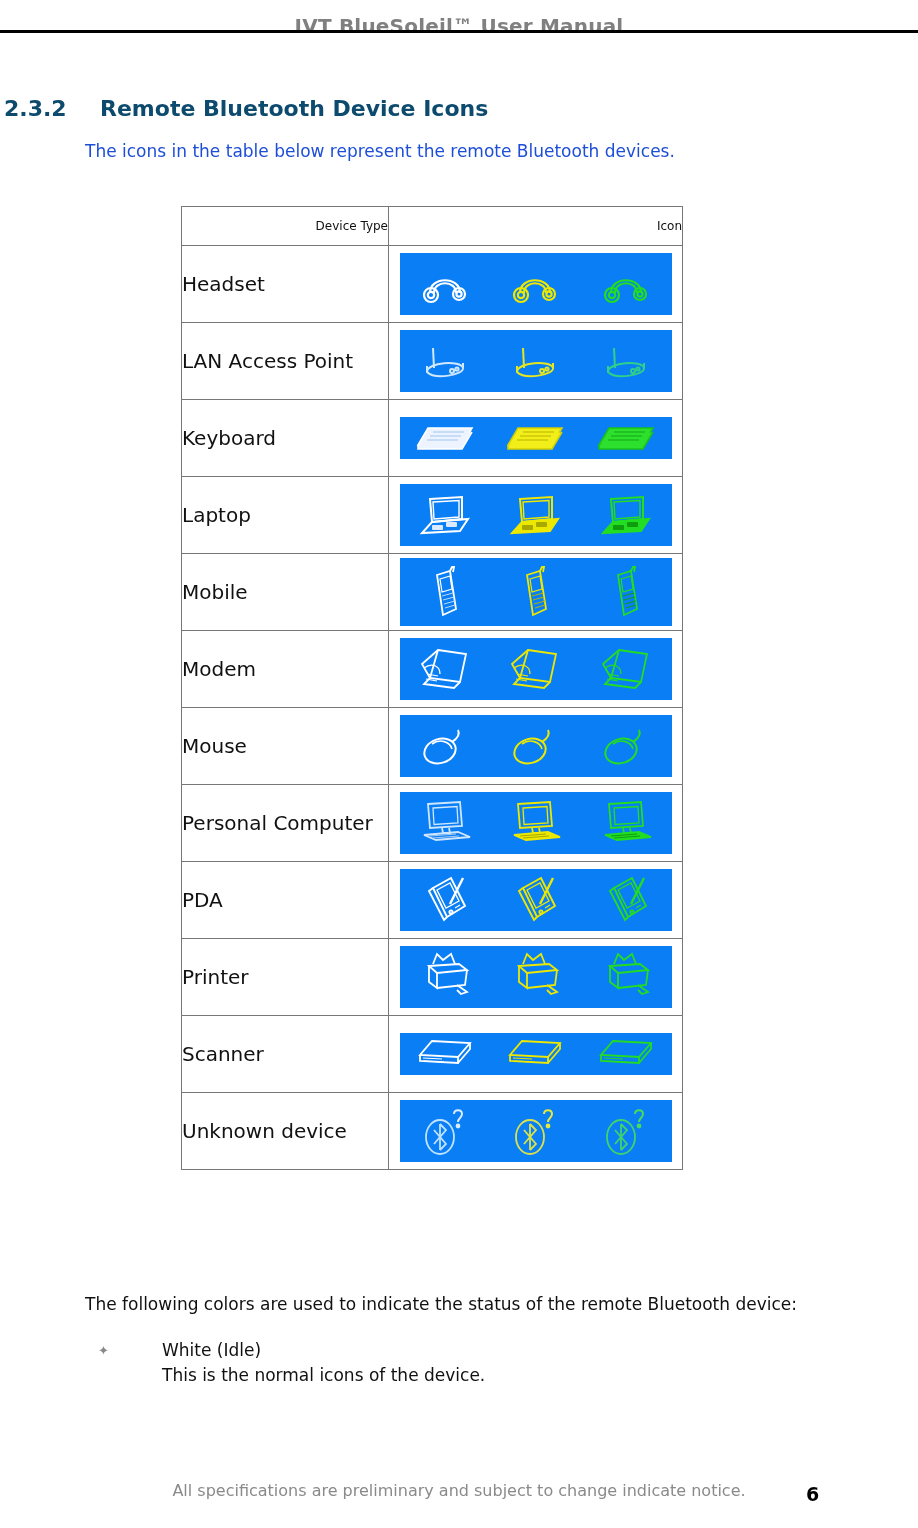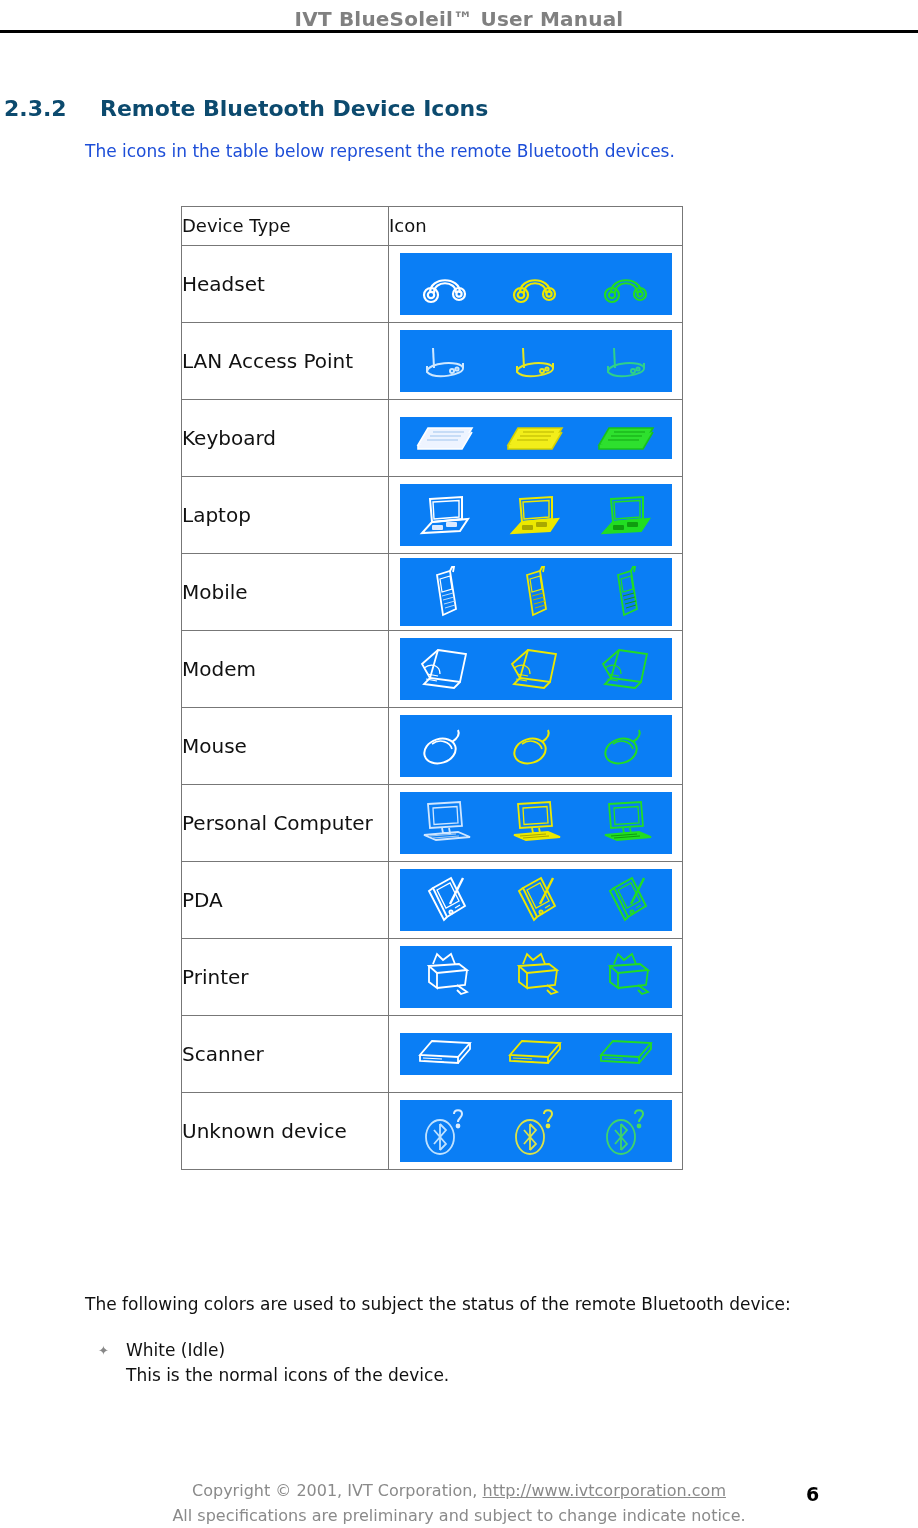--- a/index.html
+++ b/index.html
@@ -14,21 +14,21 @@
   .page{position:relative;width:918px;height:1528px;}
 
   
   .doc-header{
     position:absolute;left:0;top:0;width:918px;
     text-align:center;
   }
   .doc-header-title{
     font-size:20px;font-weight:bold;color:#808080;
     letter-spacing:.2px;line-height:26px;
-    padding-top:6px;
+    padding-top:13px;
   }
   .header-rule{
     position:absolute;left:0;top:30px;width:918px;height:3px;
     background:#000;
   }
 
   
   .section-heading{
     position:absolute;left:4px;top:96px;width:890px;
     font-size:22px;font-weight:bold;color:#0c4a6e;
@@ -54,21 +54,21 @@
     vertical-align:middle;
   }
   .col-type{width:207px;}
   .col-icon{width:294px;}
   .cell-type{
     font-size:20px;color:#111;
     padding:6px 0 6px 10px;
     line-height:20px;
   }
   .head-row td{height:38px;}
-  .head-row .cell-type{font-size:18px;}
+  .head-row .cell-type{font-size:12px;text-align:right;}
   .body-row td{height:76px;}
   .cell-icon{text-align:center;}
 
   
   .icon-strip{
     display:block;
     margin:0 auto;
     background:#0a7ef5;
     height:62px;
     width:272px;
@@ -96,21 +96,21 @@
   }
   .bullet-block{
     position:absolute;left:98px;top:1338px;width:800px;
     font-size:17px;color:#111;line-height:25px;
   }
   .bullet-row{display:flex;align-items:flex-start;}
   .bullet-glyph{
     color:#888;font-size:13px;width:28px;flex:0 0 28px;
     line-height:25px;
   }
-  .bullet-body{flex:1;}
+  .bullet-body{flex:1;margin-left:36px;}
   .bullet-sub{display:block;}
 
   
   .footer{
     position:absolute;left:0;top:1478px;width:918px;
     text-align:center;
   }
   .footer-line{
     font-size:16px;color:#8a8a8a;line-height:25px;
   }
@@ -706,31 +706,30 @@
                     </g>
                   </svg>
               </span>
             </span>
           </span>
         </td>
       </tr>
     </tbody>
   </table>
 
-  <div class="status-para">The following colors are used to subject the status of the remote Bluetooth device:</div>
+  <div class="status-para">The following colors are used to indicate the status of the remote Bluetooth device:</div>
 
   <div class="bullet-block">
     <div class="bullet-row">
       <span class="bullet-glyph">✦</span>
       <span class="bullet-body">
         <span class="bullet-sub">White (Idle)</span>
         <span class="bullet-sub">This is the normal icons of the device.</span>
       </span>
     </div>
   </div>
 
   <div class="footer">
-    <div class="footer-line"><span>Copyright © 2001, IVT Corporation, </span><a class="footer-link" href="#">http://www.ivtcorporation.com</a></div>
     <div class="footer-line">All specifications are preliminary and subject to change indicate notice.</div>
   </div>
   <div class="page-number">6</div>
 
 </div>
 
 </body></html>

